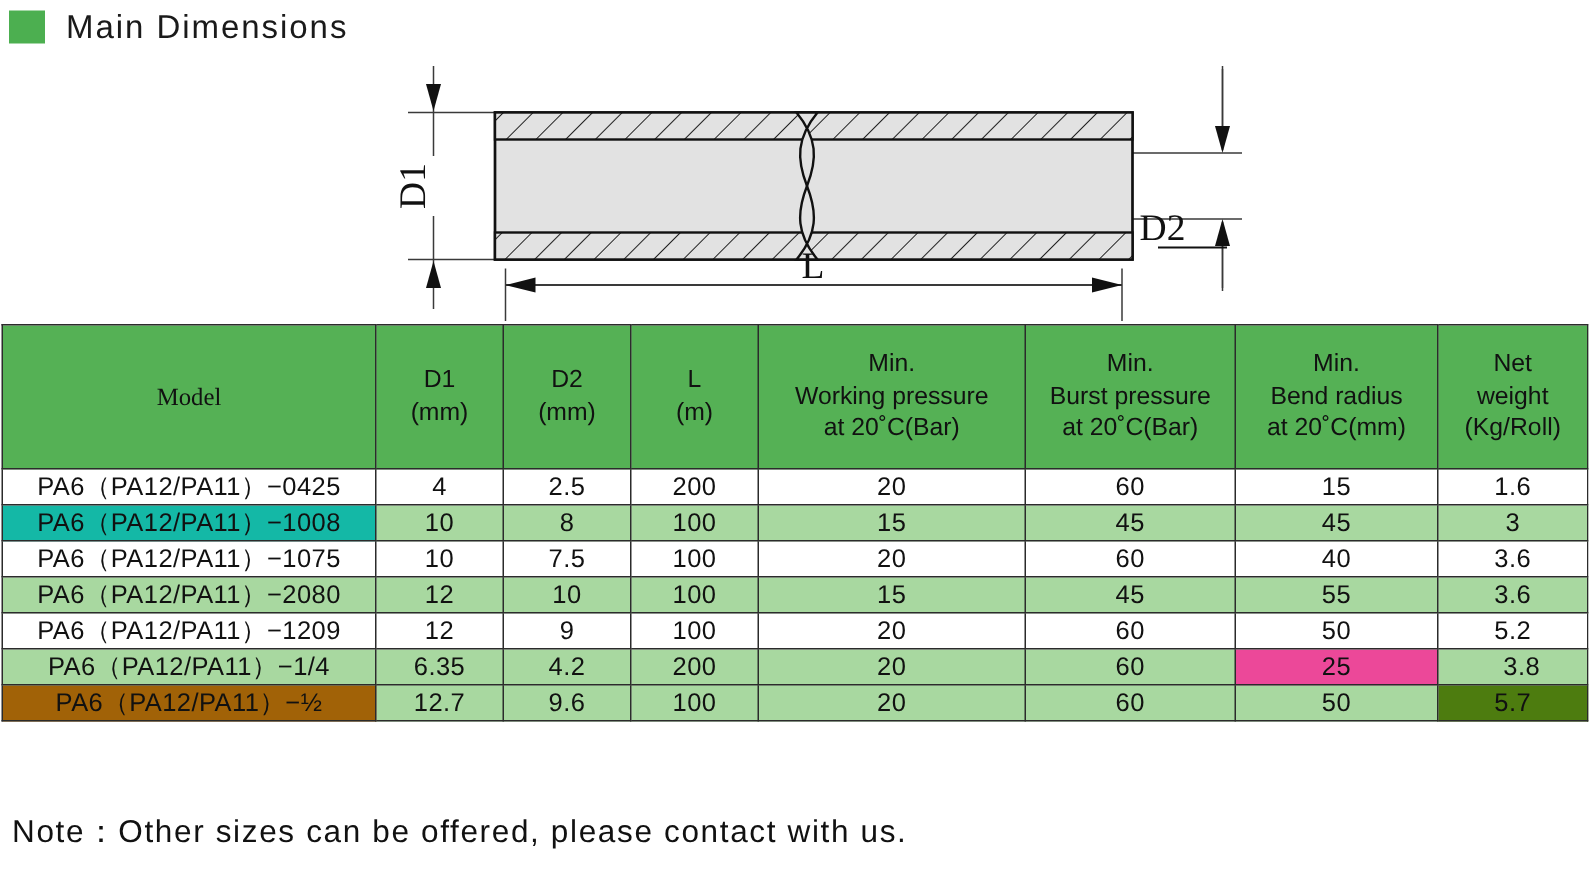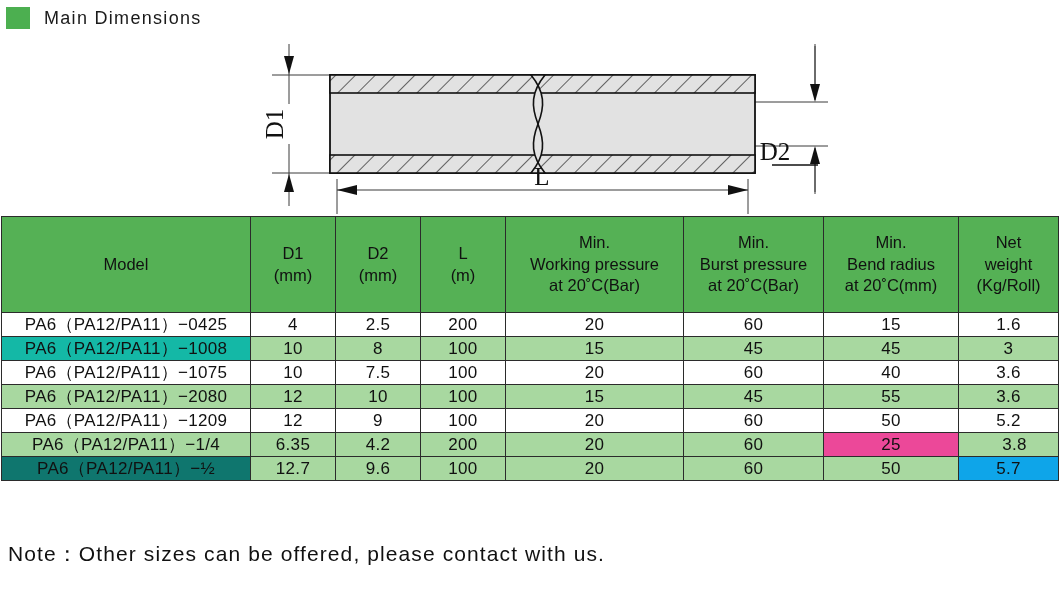--- a/index.html
+++ b/index.html
@@ -24,21 +24,21 @@
     display: flex; align-items: center;
     padding-left: 6px;
   }
   .section-marker {
     width: 24px; height: 22px;
     background: #4CAF50;
     margin-right: 14px;
     flex: none;
   }
   .section-title {
-    font-size: 18px;
+    font-size: 22px;
     color: #1a1a1a;
     letter-spacing: 1.3px;
     font-family: "Liberation Sans", sans-serif;
   }
 
   
   .diagram {
     position: absolute;
     left: 0; top: 34px;
     width: 1059px; height: 180px;
@@ -169,21 +169,21 @@
       <col style="width:85px">
       <col style="width:85px">
       <col style="width:85px">
       <col style="width:178px">
       <col style="width:140px">
       <col style="width:135px">
       <col style="width:100px">
     </colgroup>
     <thead>
       <tr>
-        <th style="background: rgb(85, 177, 85);">
+        <th style="background: rgb(85, 177, 85); font-family: Liberation Serif, serif;">
           <div>Model</div>
         </th>
         <th style="background: rgb(85, 177, 85);">
           <div>D1</div>
           <div>(mm)</div>
         </th>
         <th style="background: rgb(85, 177, 85);">
           <div>D2</div>
           <div>(mm)</div>
         </th>
@@ -268,27 +268,27 @@
           <td class="model-cell" style="background: rgb(168, 216, 160);">PA6（PA12/PA11）−1/4</td>
           <td style="background: rgb(168, 216, 160);">6.35</td>
           <td style="background: rgb(168, 216, 160);">4.2</td>
           <td style="background: rgb(168, 216, 160);">200</td>
           <td style="background: rgb(168, 216, 160);">20</td>
           <td style="background: rgb(168, 216, 160);">60</td>
           <td style="background: #ec4899;">25</td>
           <td style="background: rgb(168, 216, 160); padding-left: 14px;">3.8</td>
         </tr>
         <tr class="alt">
-          <td class="model-cell" style="background: #0f766e;">PA6（PA12/PA11）−½</td>
+          <td class="model-cell" style="background: #a16207;">PA6（PA12/PA11）−½</td>
           <td style="background: rgb(168, 216, 160);">12.7</td>
           <td style="background: rgb(168, 216, 160);">9.6</td>
           <td style="background: rgb(168, 216, 160);">100</td>
           <td style="background: rgb(168, 216, 160);">20</td>
           <td style="background: rgb(168, 216, 160);">60</td>
           <td style="background: rgb(168, 216, 160);">50</td>
-          <td style="background: #0ea5e9;">5.7</td>
+          <td style="background: #4d7c0f;">5.7</td>
         </tr>
       </tbody>
   </table>
 
   <div class="note">Note：Other sizes can be offered, please contact with us.</div>
 
 </div>
 
 </body></html>

